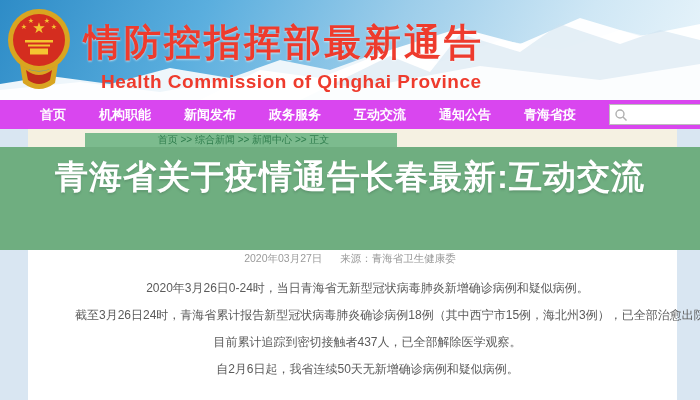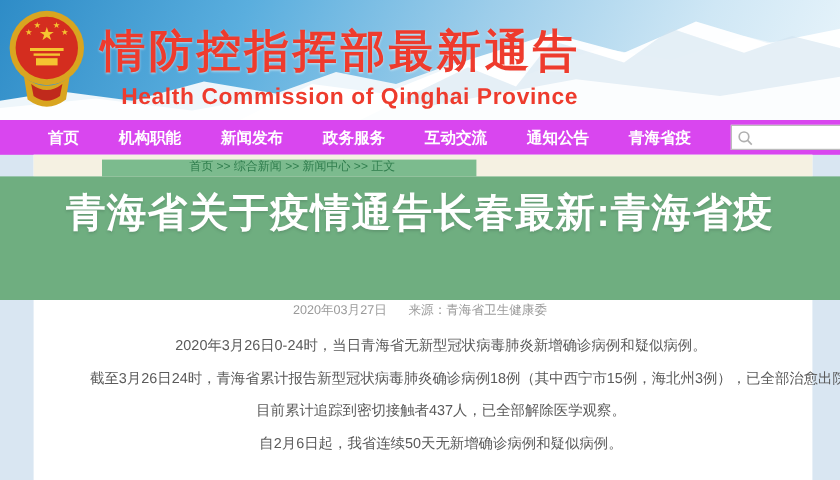--- a/index.html
+++ b/index.html
@@ -137,21 +137,21 @@
   </div>
 
   <div class="white-col">
     <div class="cream-strip"></div>
   </div>
 
   <div class="breadcrumb-bar">首页 &gt;&gt; 综合新闻 &gt;&gt; 新闻中心 &gt;&gt; 正文</div>
 
   <div class="green-band">
     <div class="overlay-title">
-      <div>青海省关于疫情通告长春最新:青海省疫</div>
+      <div>青海省关于疫情通告长春最新:互动交流</div>
     </div>
   </div>
 
   <div class="meta-line">
     <span class="meta-date">2020年03月27日</span><span>来源：青海省卫生健康委</span>
   </div>
 
   <div class="article-body">
     <p>2020年3月26日0-24时，当日青海省无新型冠状病毒肺炎新增确诊病例和疑似病例。</p>
     <p>截至3月26日24时，青海省累计报告新型冠状病毒肺炎确诊病例18例（其中西宁市15例，海北州3例），已全部治愈出院。</p>

